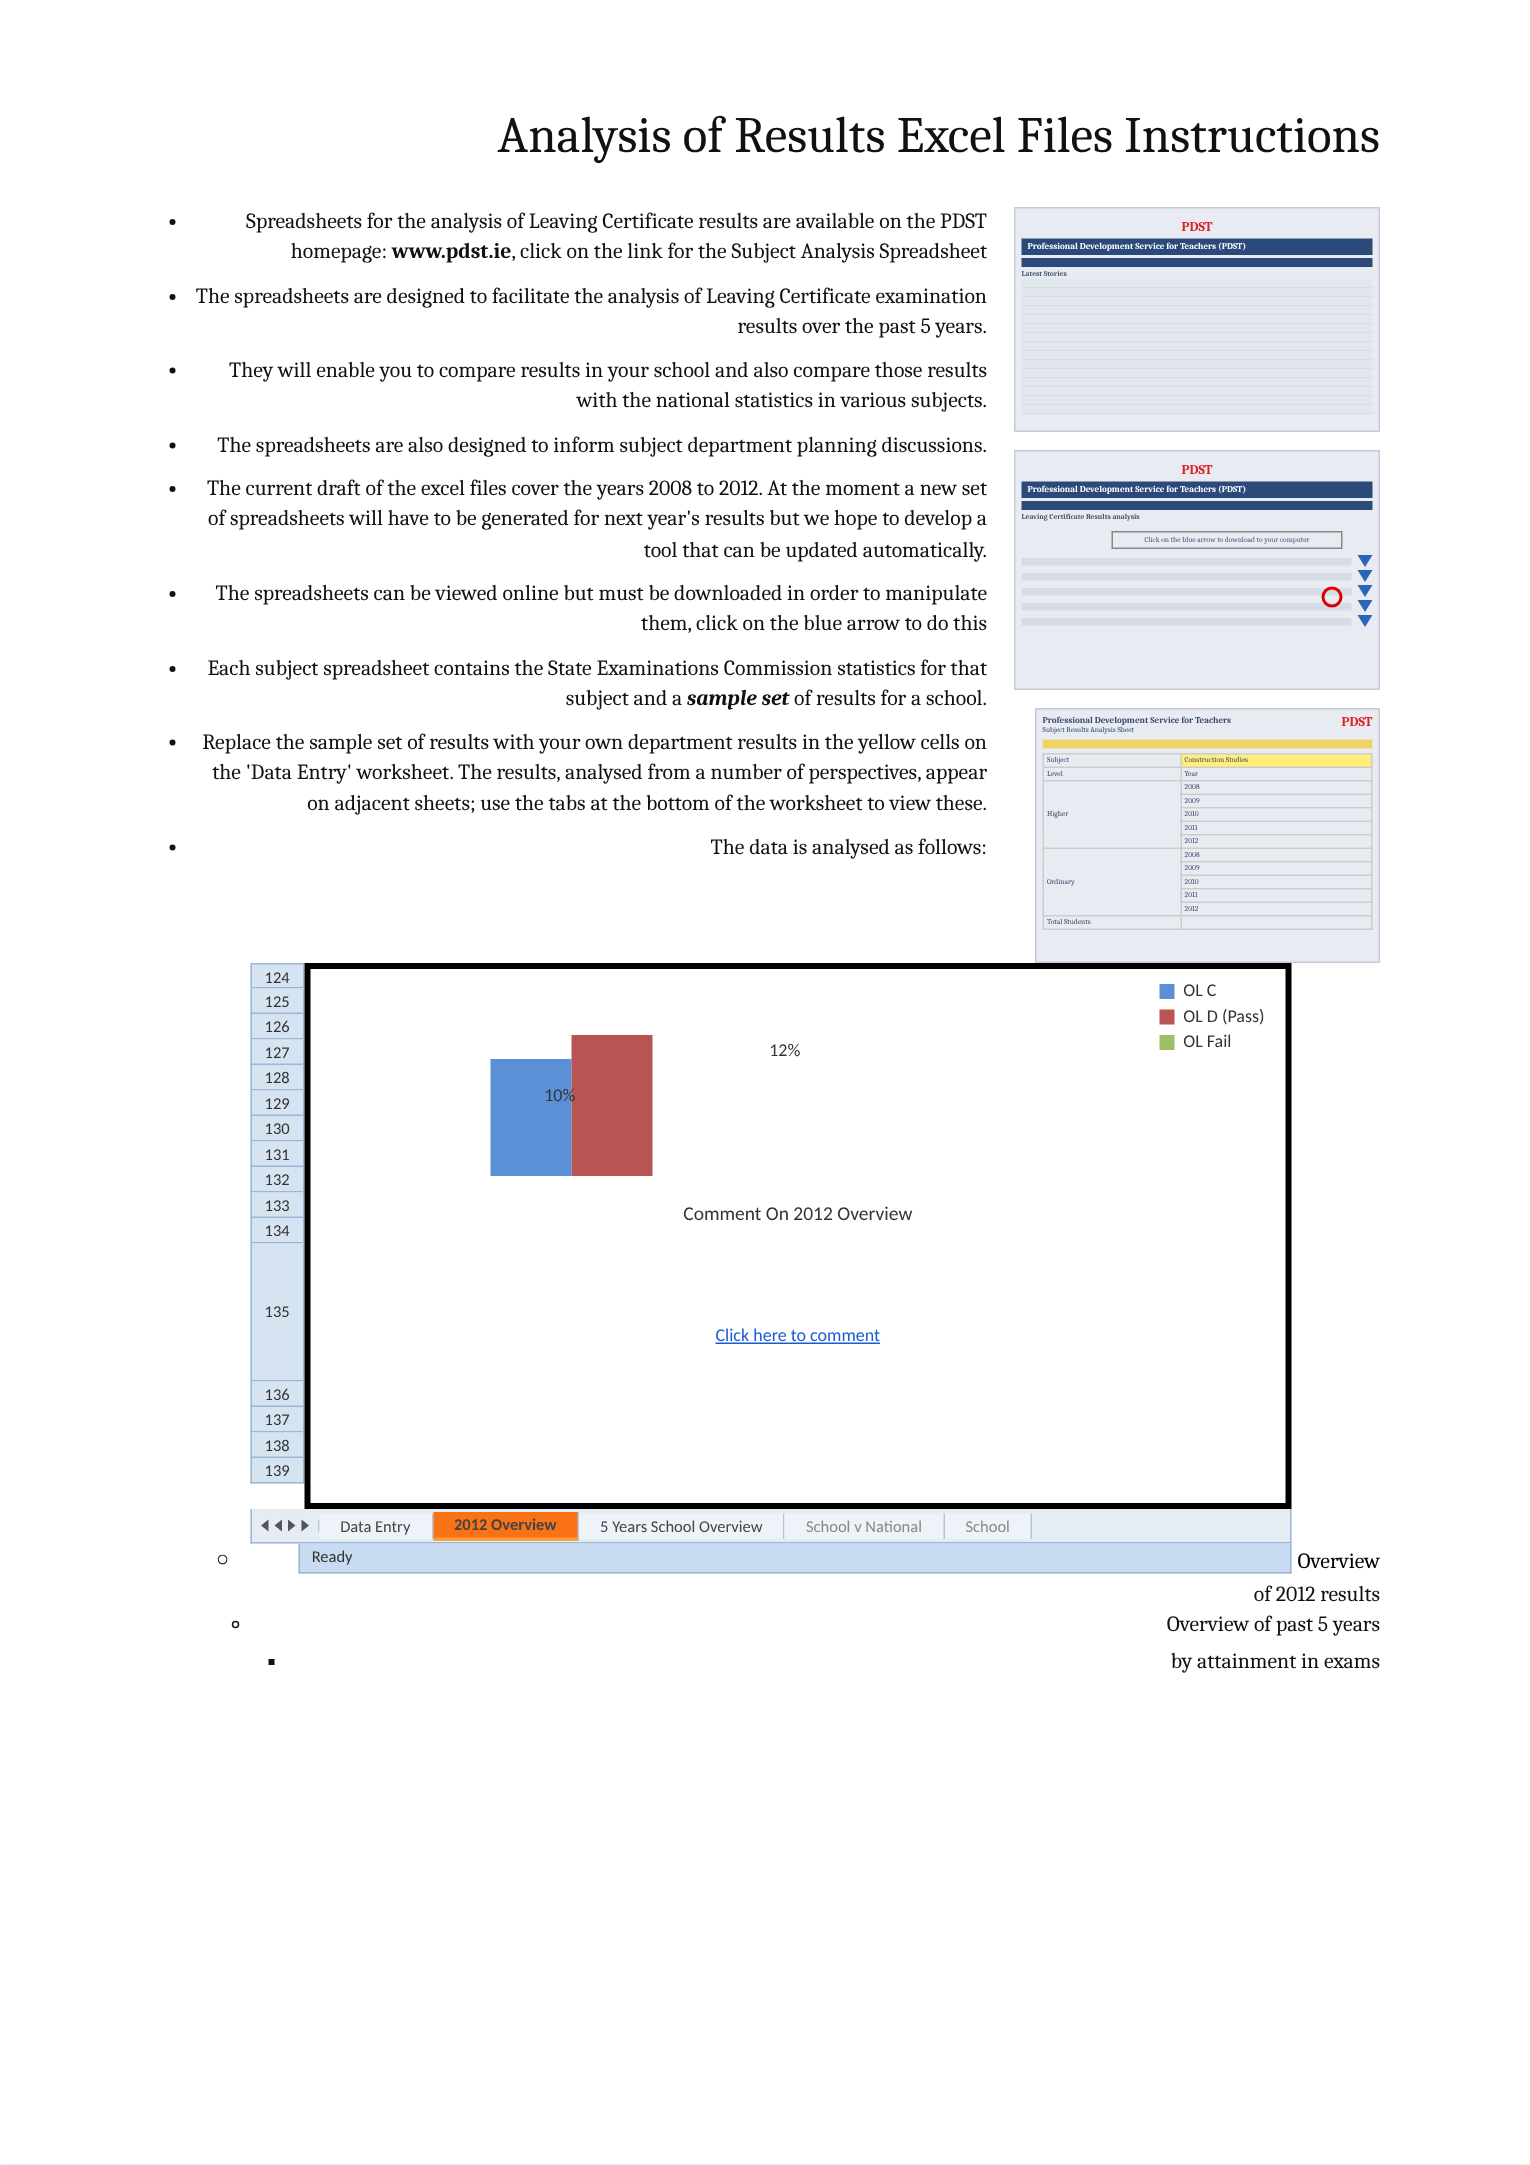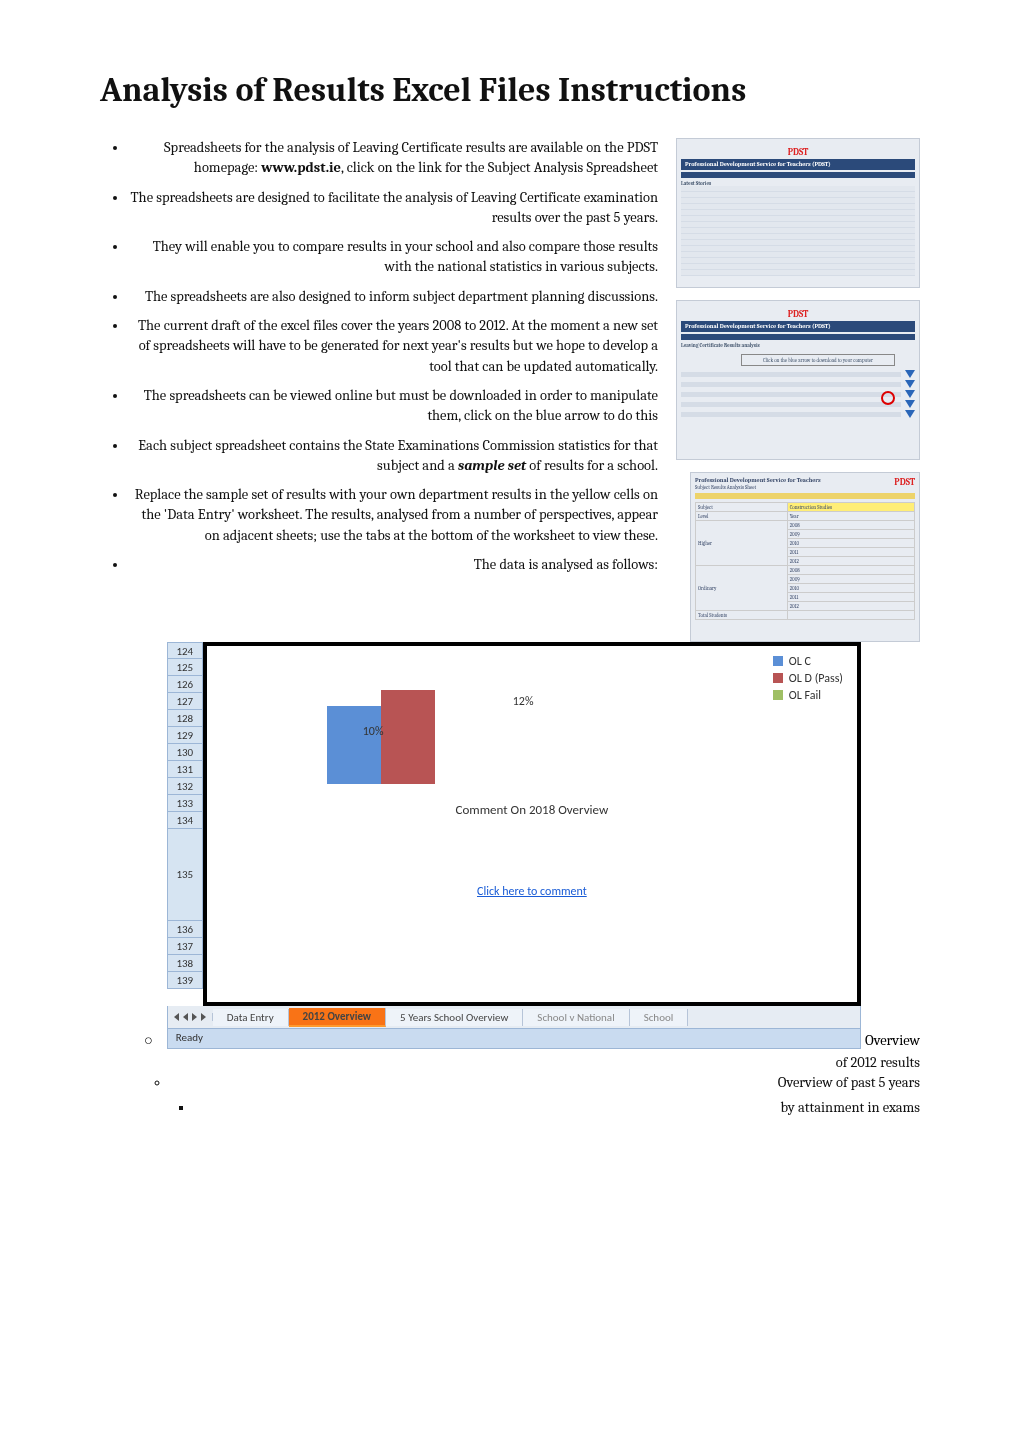--- a/index.html
+++ b/index.html
@@ -14,24 +14,24 @@
       width: 1020px;
       height: 1443px;
       background: #ffffff;
       box-shadow: 0 2px 8px rgba(0,0,0,0.15);
       padding: 70px 100px 60px 100px;
       box-sizing: border-box;
       position: relative;
     }
     h1 {
       font-size: 34px;
-      font-weight: 700;
+      font-weight: 400;
       margin: 0 0 28px 0;
       color: #111;
-      text-align: left;
+      text-align: right;
     }
     .content-row {
       display: flex;
       gap: 18px;
     }
     .bullets {
       flex: 1;
       font-size: 14.5px;
       line-height: 1.4;
       color: #111;
@@ -263,20 +263,21 @@
     .tab.faded { color: #888; text-align: center; }
     .status-bar {
       height: 20px;
       background: #c9dbf0;
       border: 1px solid #9cb6d6;
       border-top: none;
       font-size: 11px;
       padding: 2px 8px;
       color: #333;
       box-sizing: border-box;
+      margin-left: 32px;
     }
     .overview-inline {
       display: flex;
       align-items: flex-end;
     }
     .circ-marker {
       font-size: 14.5px;
       margin-right: 10px;
       margin-left: 44px;
     }
@@ -449,21 +450,21 @@
                   <div class="sw" style="background:#9fbf64"></div>
                   <span>OL Fail</span>
                 </div>
             </div>
             <div class="bar-set">
               <div class="bar" style="height:78px;background:#5b8fd6"></div>
               <div class="bar" style="height:94px;background:#b85454"></div>
             </div>
             <div class="pct-label" style="left:156px;top:78px">10%</div>
             <div class="pct-label" style="left:306px;top:48px">12%</div>
-            <div class="comment-title">Comment On 2018 Overview</div>
+            <div class="comment-title">Comment On 2012 Overview</div>
             <div class="comment-link"><span>Click here to comment</span></div>
           </div>
         </div>
         <div class="tabs">
           <div class="tab-nav">
             <div class="tab-arrow" style="border-right:5px solid #555"></div>
             <div class="tab-arrow" style="border-right:5px solid #555"></div>
             <div class="tab-arrow" style="border-left:5px solid #555"></div>
             <div class="tab-arrow" style="border-left:5px solid #555"></div>
           </div>

